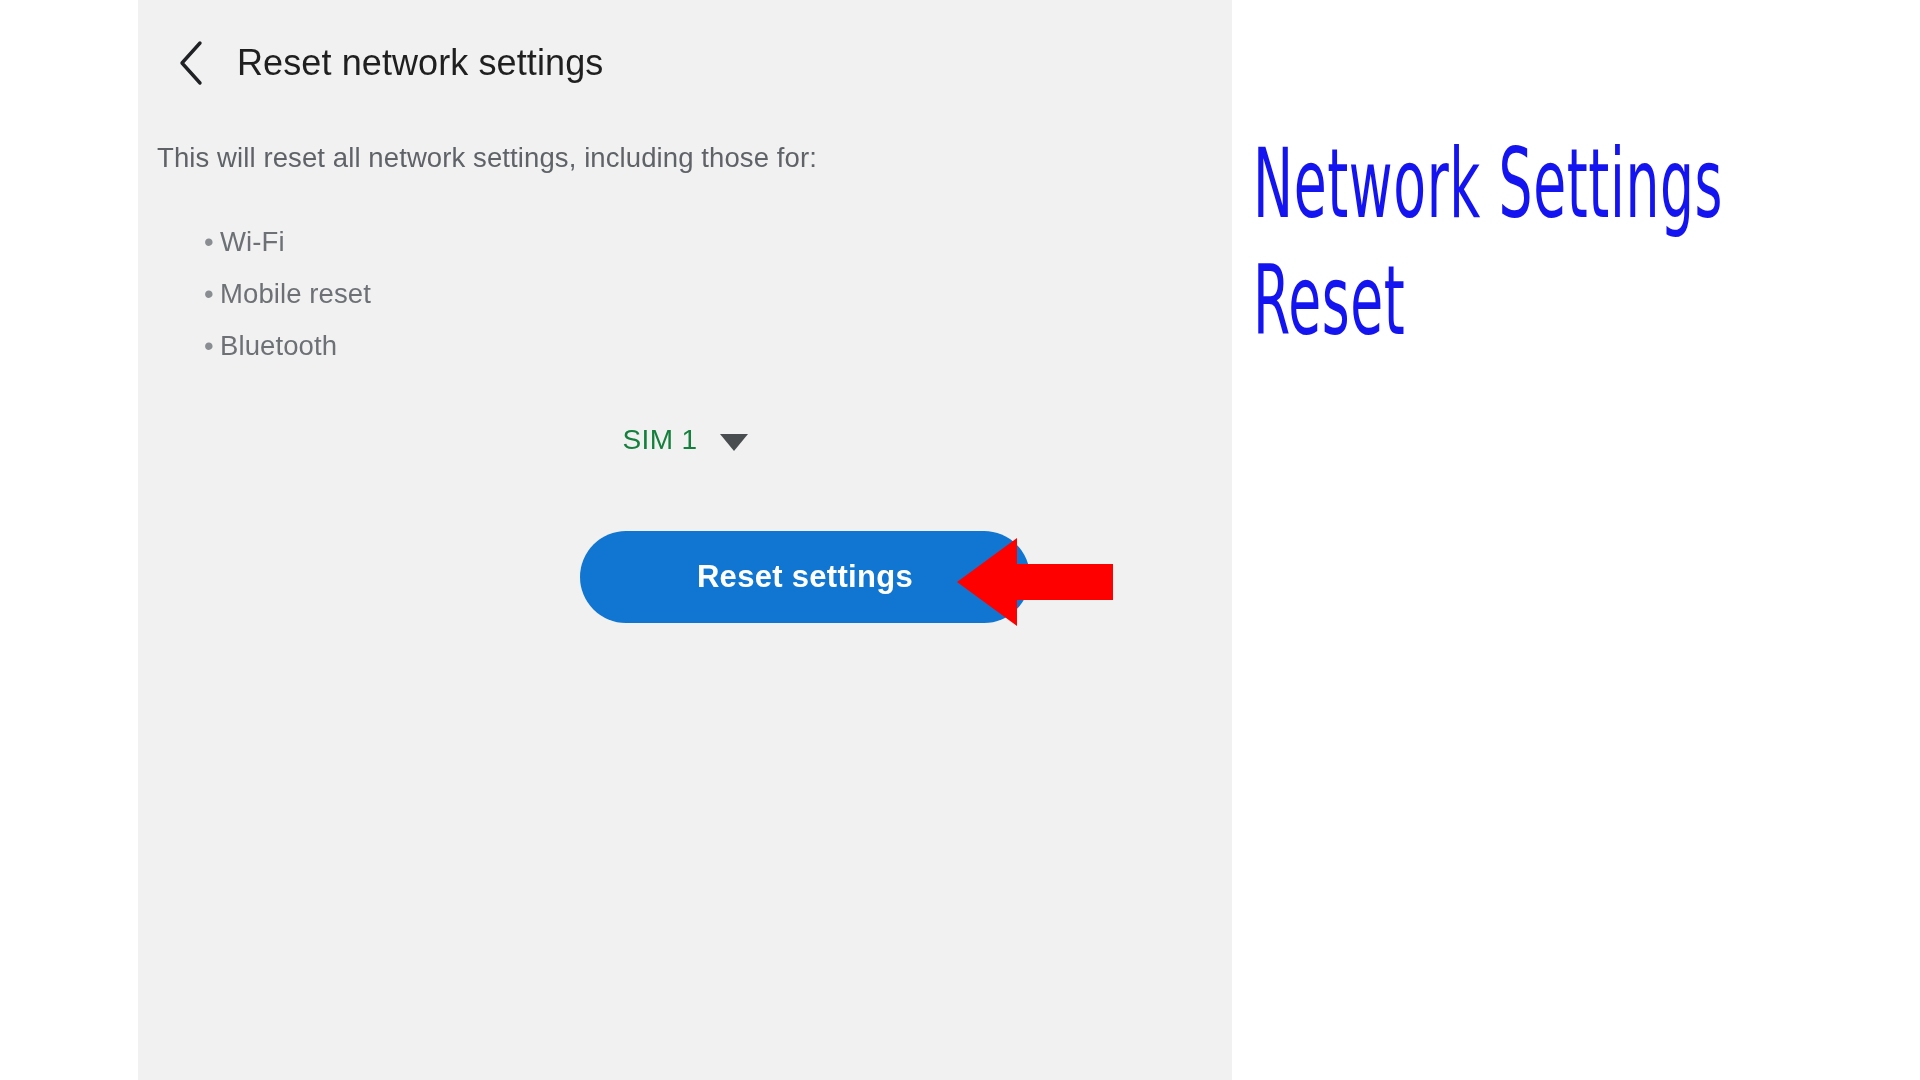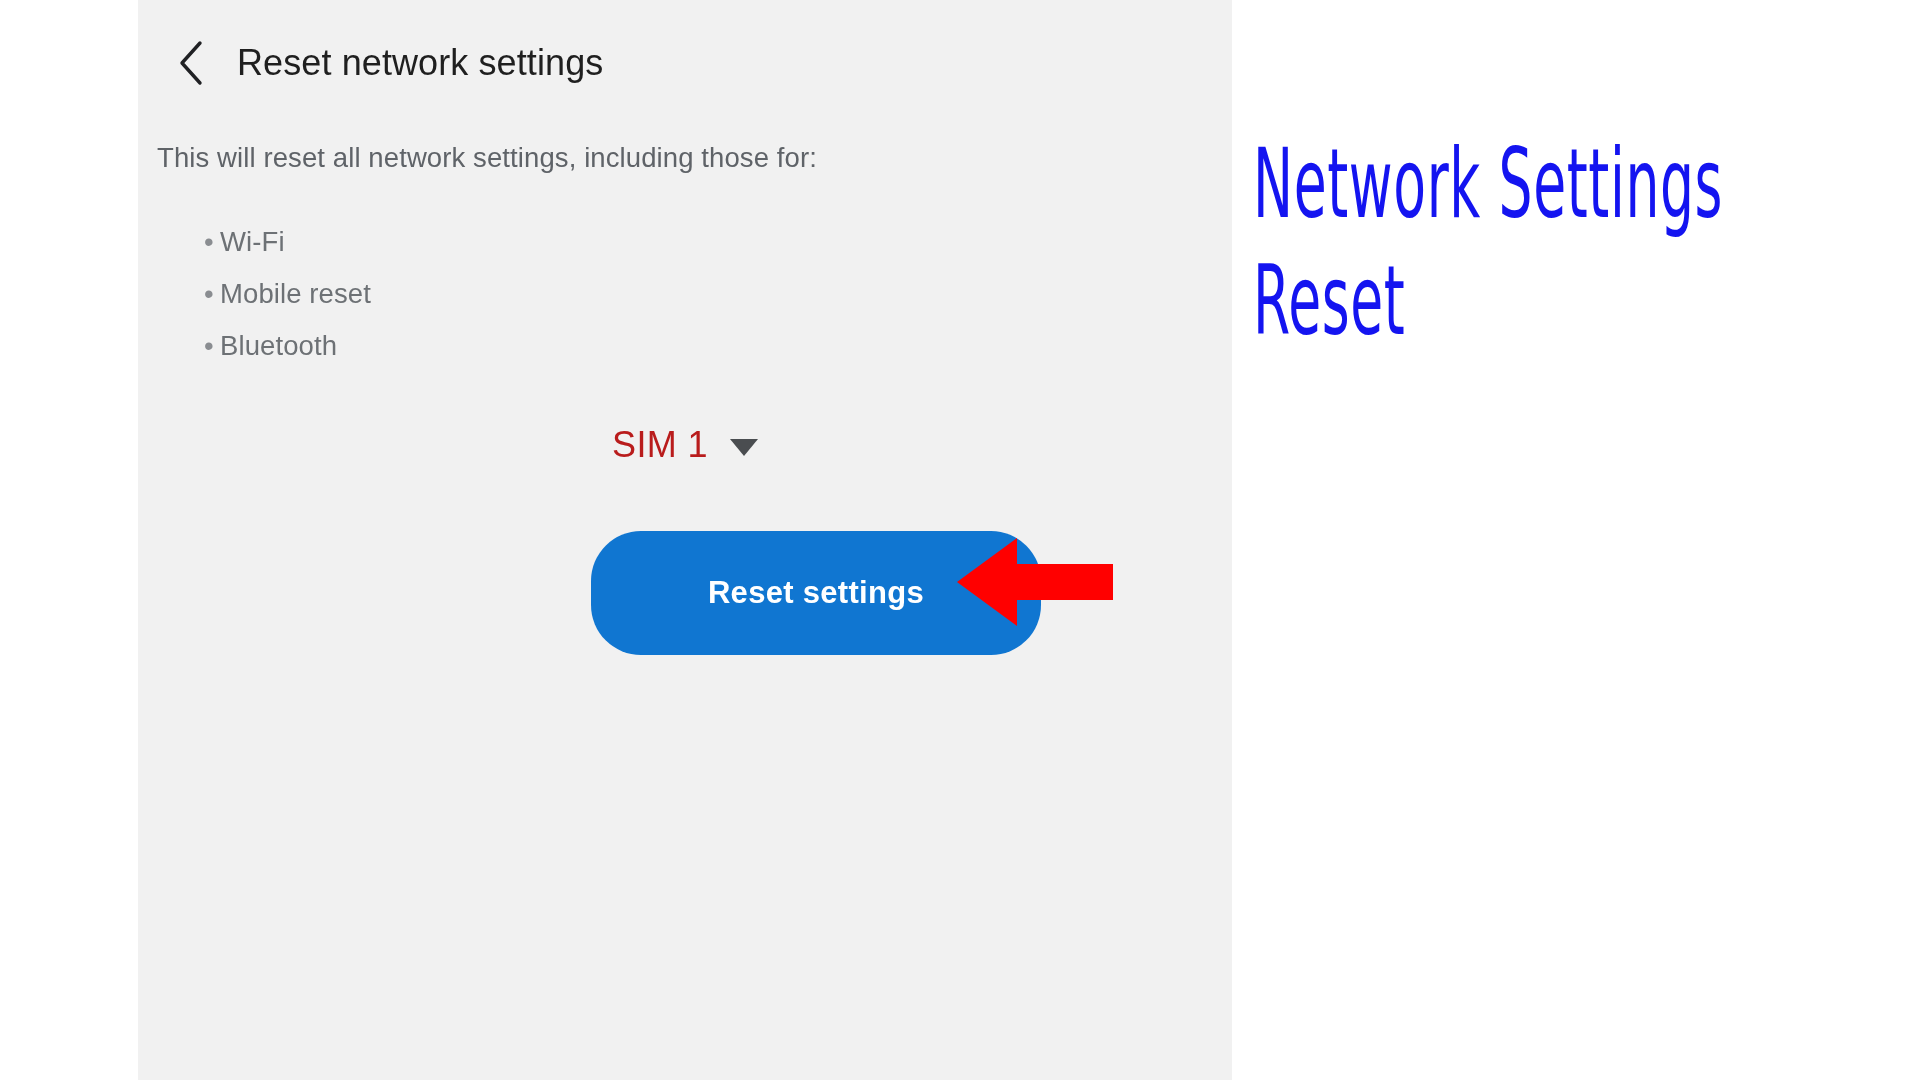--- a/index.html
+++ b/index.html
@@ -93,41 +93,41 @@
     position: absolute;
     left: 0;
     top: 424px;
     width: 100%;
     display: flex;
     align-items: center;
     justify-content: center;
     cursor: pointer;
   }
   #sim-label {
-    font-size: 36px;
-    color: #b91c1c;
+    font-size: 28px;
+    color: #15803d;
     letter-spacing: 0.4px;
   }
   #sim-caret {
     width: 0;
     height: 0;
     margin-left: 22px;
     margin-top: 4px;
     border-left: 14px solid transparent;
     border-right: 14px solid transparent;
     border-top: 17px solid #4a4d50;
   }
 
   
   #reset-button {
     position: absolute;
-    left: 453px;
+    left: 442px;
     top: 531px;
     width: 450px;
-    height: 124px;
+    height: 92px;
     background: #1076d1;
     border: none;
     border-radius: 50px;
     color: #ffffff;
     font-family: "Liberation Sans", sans-serif;
     font-size: 31px;
     font-weight: bold;
     letter-spacing: 0.3px;
     cursor: pointer;
     padding: 0;

